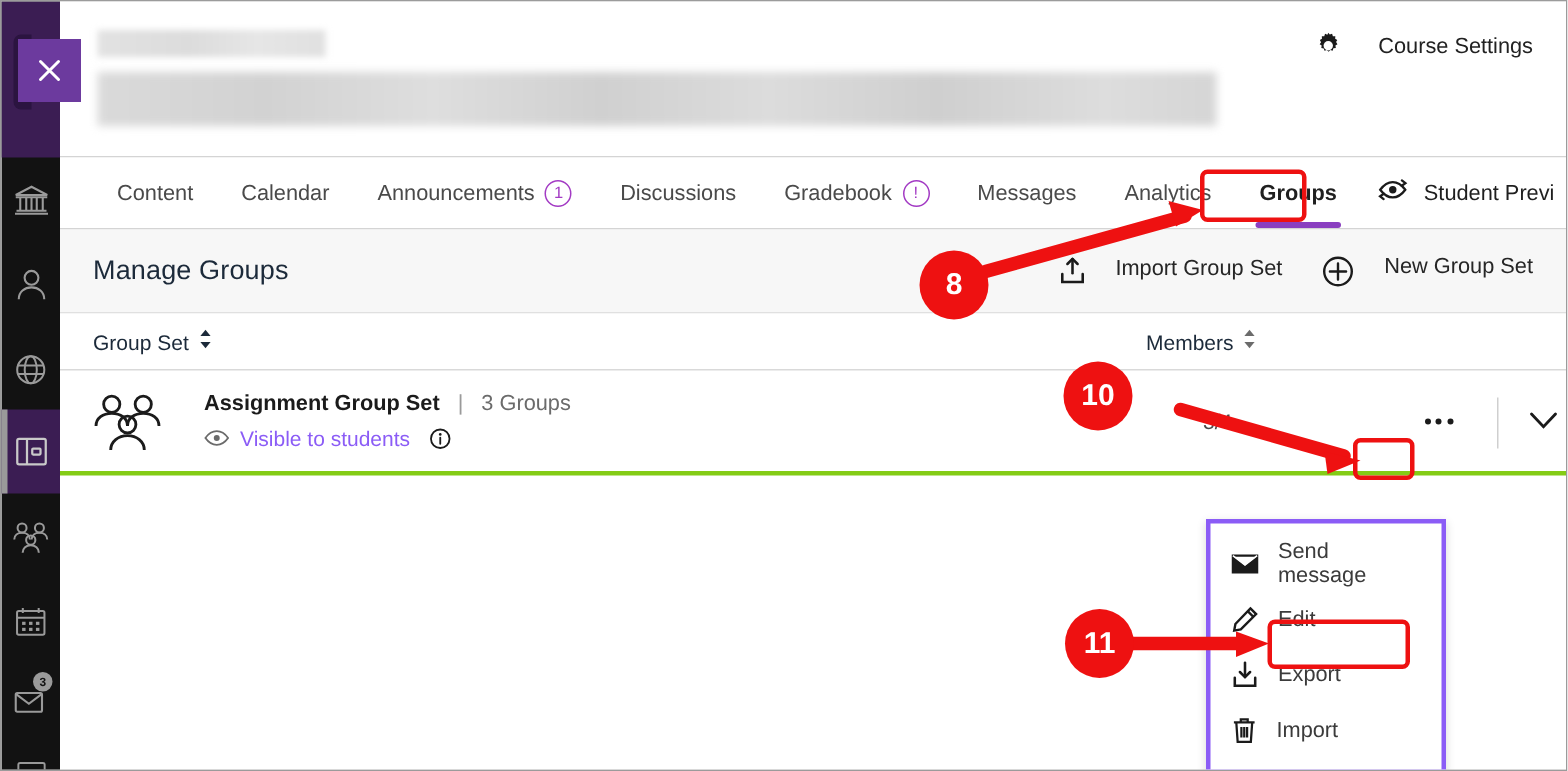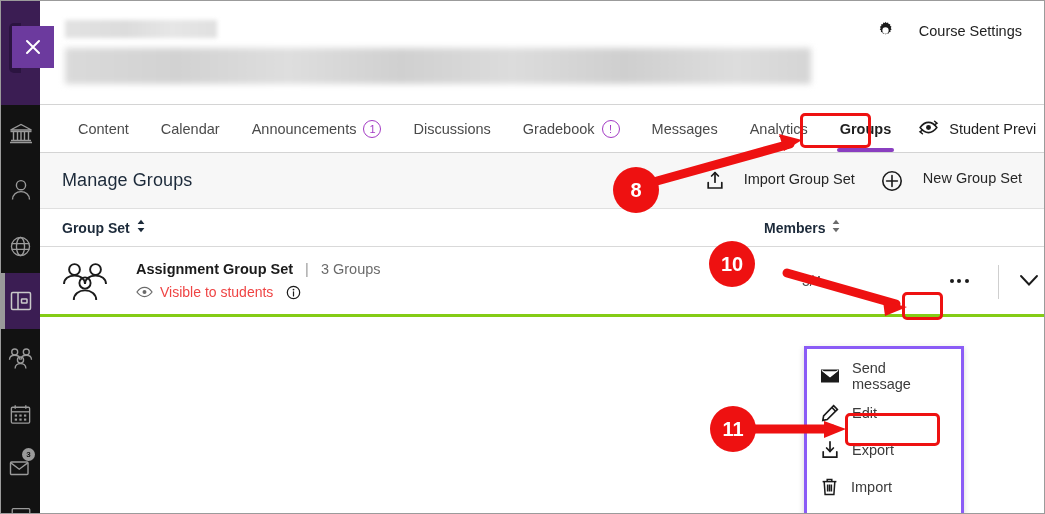--- a/index.html
+++ b/index.html
@@ -171,21 +171,21 @@
   
   .table-wrap { position: relative; background:#ffffff; }
   .thead {
     position: relative;
     height: 38px;
     display: flex; align-items: center;
     padding: 0 22px;
     border-bottom: 1px solid #d9d9d9;
   }
   .th {
-    font-size: 14px; font-weight: bold; color: #1c2a3a;
+    font-size: 14px; font-weight: normal; color: #1c2a3a;
     display: flex; align-items: center; gap: 6px;
     cursor: pointer;
   }
   .th-members { position: absolute; left: 724px; }
   .sortarrows { display:block; }
 
   .trow {
     position: relative;
     height: 70px;
     display: flex; align-items: center;
@@ -199,21 +199,21 @@
   .row-title-line {
     display: flex; align-items: center; gap: 12px;
     font-size: 14.5px;
   }
   .gset-name { font-weight: bold; color: #1b1b1b; }
   .gset-sep { color: #9a9a9a; }
   .gset-count { color: #6b6b6b; }
   .row-sub {
     display: flex; align-items: center; gap: 7px;
     margin-top: 7px;
-    font-size: 14px; color: #ef4444;
+    font-size: 14px; color: #8b5cf6;
   }
   .row-sub svg { display:block; }
   .members-val {
     position: absolute; left: 762px;
     font-size: 14px; color: #4a4a4a;
   }
   .kebab-btn {
     position: absolute; left: 900px;
     width: 38px; height: 26px;
     display: flex; align-items: center; justify-content: center;

